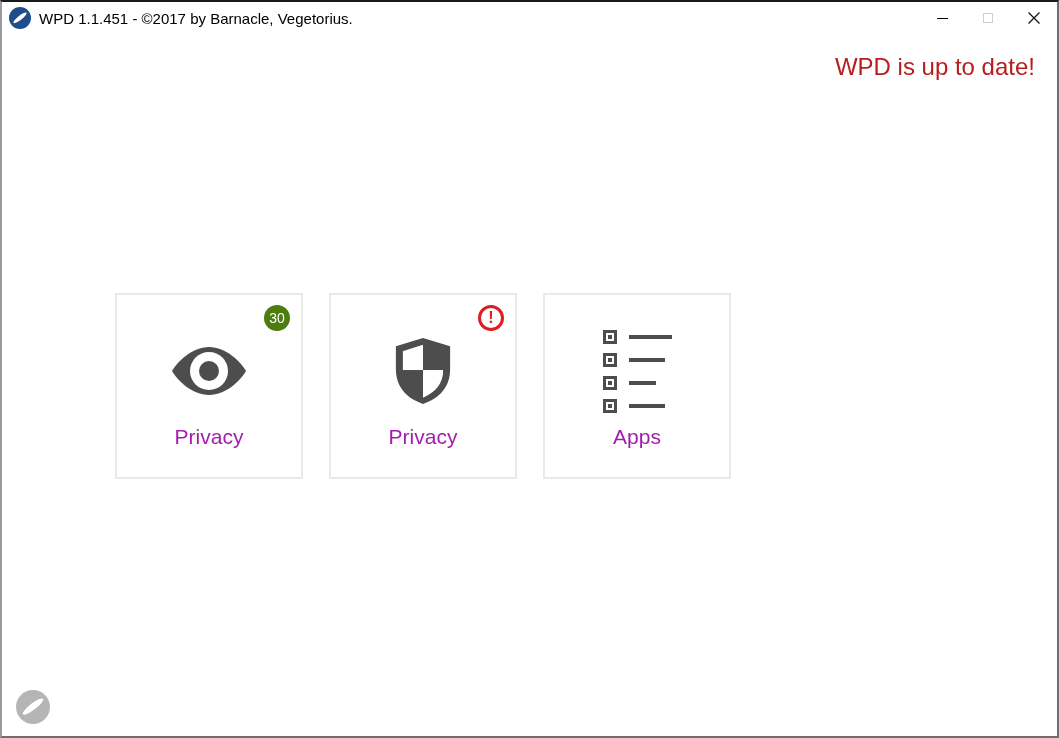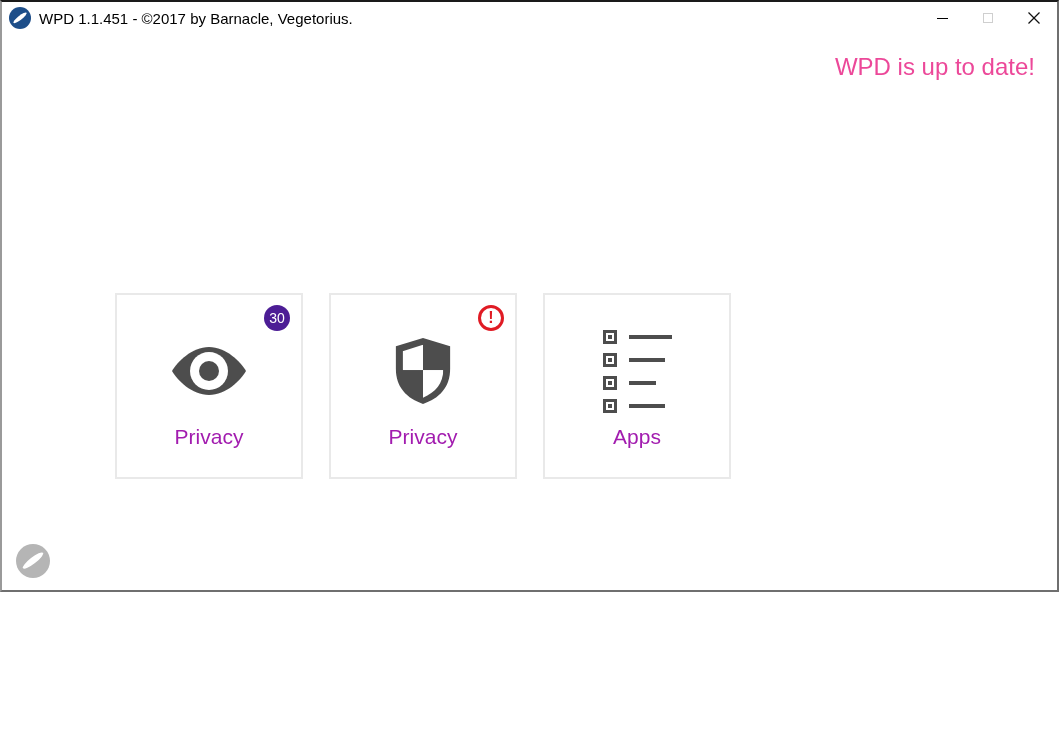--- a/index.html
+++ b/index.html
@@ -1,21 +1,21 @@
 <!DOCTYPE html>
 <html><head>
 <meta charset="utf-8">
 <style>
   * { box-sizing: border-box; margin: 0; padding: 0; }
   html, body { width: 1059px; height: 738px; }
   body { font-family: "Liberation Sans", sans-serif; background: #fff; }
 
   .window {
     position: relative;
-    width: 1059px; height: 592px;
+    width: 1059px; height: 738px;
     background: #ffffff;
     border: 2px solid #6f6f6f;
     border-top-color: #1a1a1a;
     border-left-color: #9a9a9a;
     overflow: hidden;
   }
 
   
   .titlebar {
     position: absolute; top: 0; left: 0; right: 0;
@@ -40,21 +40,21 @@
     display: flex; align-items: center; justify-content: center;
     background: transparent; border: none; cursor: pointer;
   }
   .min-glyph { width: 11px; height: 1px; background: #000; }
   .max-glyph { width: 10px; height: 10px; border: 1px solid #cfcfcf; background: #fff; }
 
   
   .status-text {
     position: absolute; top: 51px; right: 22px;
     font-size: 24px;
-    color: #ec4899;
+    color: #b91c1c;
   }
 
   
   .cards {
     position: absolute; top: 291px; left: 113px;
     display: flex; gap: 26px;
   }
   .card {
     position: relative;
     width: 188px; height: 186px;
@@ -72,21 +72,21 @@
   .card-label {
     margin-top: 12px;
     font-size: 21px;
     color: #a21caf;
   }
 
   .badge-count {
     position: absolute; top: 10px; right: 11px;
     min-width: 26px; height: 26px;
     border-radius: 50%;
-    background: #4c1d95;
+    background: #4d7c0f;
     color: #fff;
     font-size: 14px;
     display: flex; align-items: center; justify-content: center;
   }
   .badge-alert {
     position: absolute; top: 10px; right: 11px;
     width: 26px; height: 26px;
     border-radius: 50%;
     border: 3px solid #e01b24;
     color: #e01b24;

